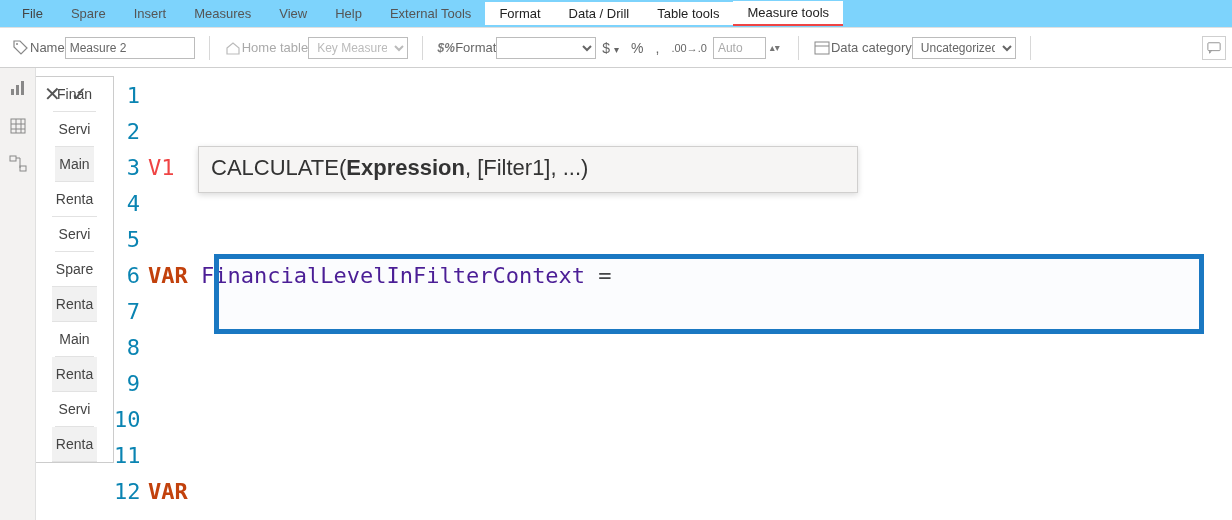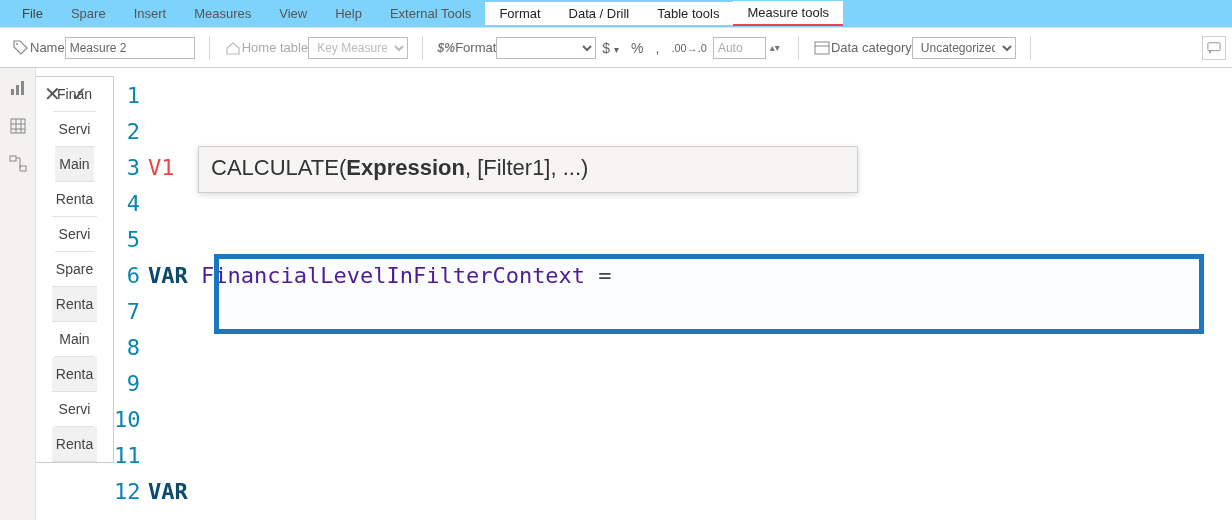--- a/index.html
+++ b/index.html
@@ -173,21 +173,21 @@
   .code {
     position: absolute;
     left: 34px; top: 0; right: 0;
     font-family: Consolas, monospace;
     font-size: 22px;
     line-height: 36px;
     color: #222;
     white-space: pre;
   }
   .code .row { height: 36px; }
-  .kw-var   { color: #0c4a6e; font-weight: 600; }
+  .kw-var   { color: #c2410c; font-weight: 600; }
   .kw-name  { color: #4c1d95; }
   .kw-text  { color: #ef4444; }
   .kw-op    { color: #444; }
 
   
   .hl-box {
     position: absolute;
     border: 5px solid #1a78c2;
     background: rgba(30,120,200,0.02);
     pointer-events: none;

